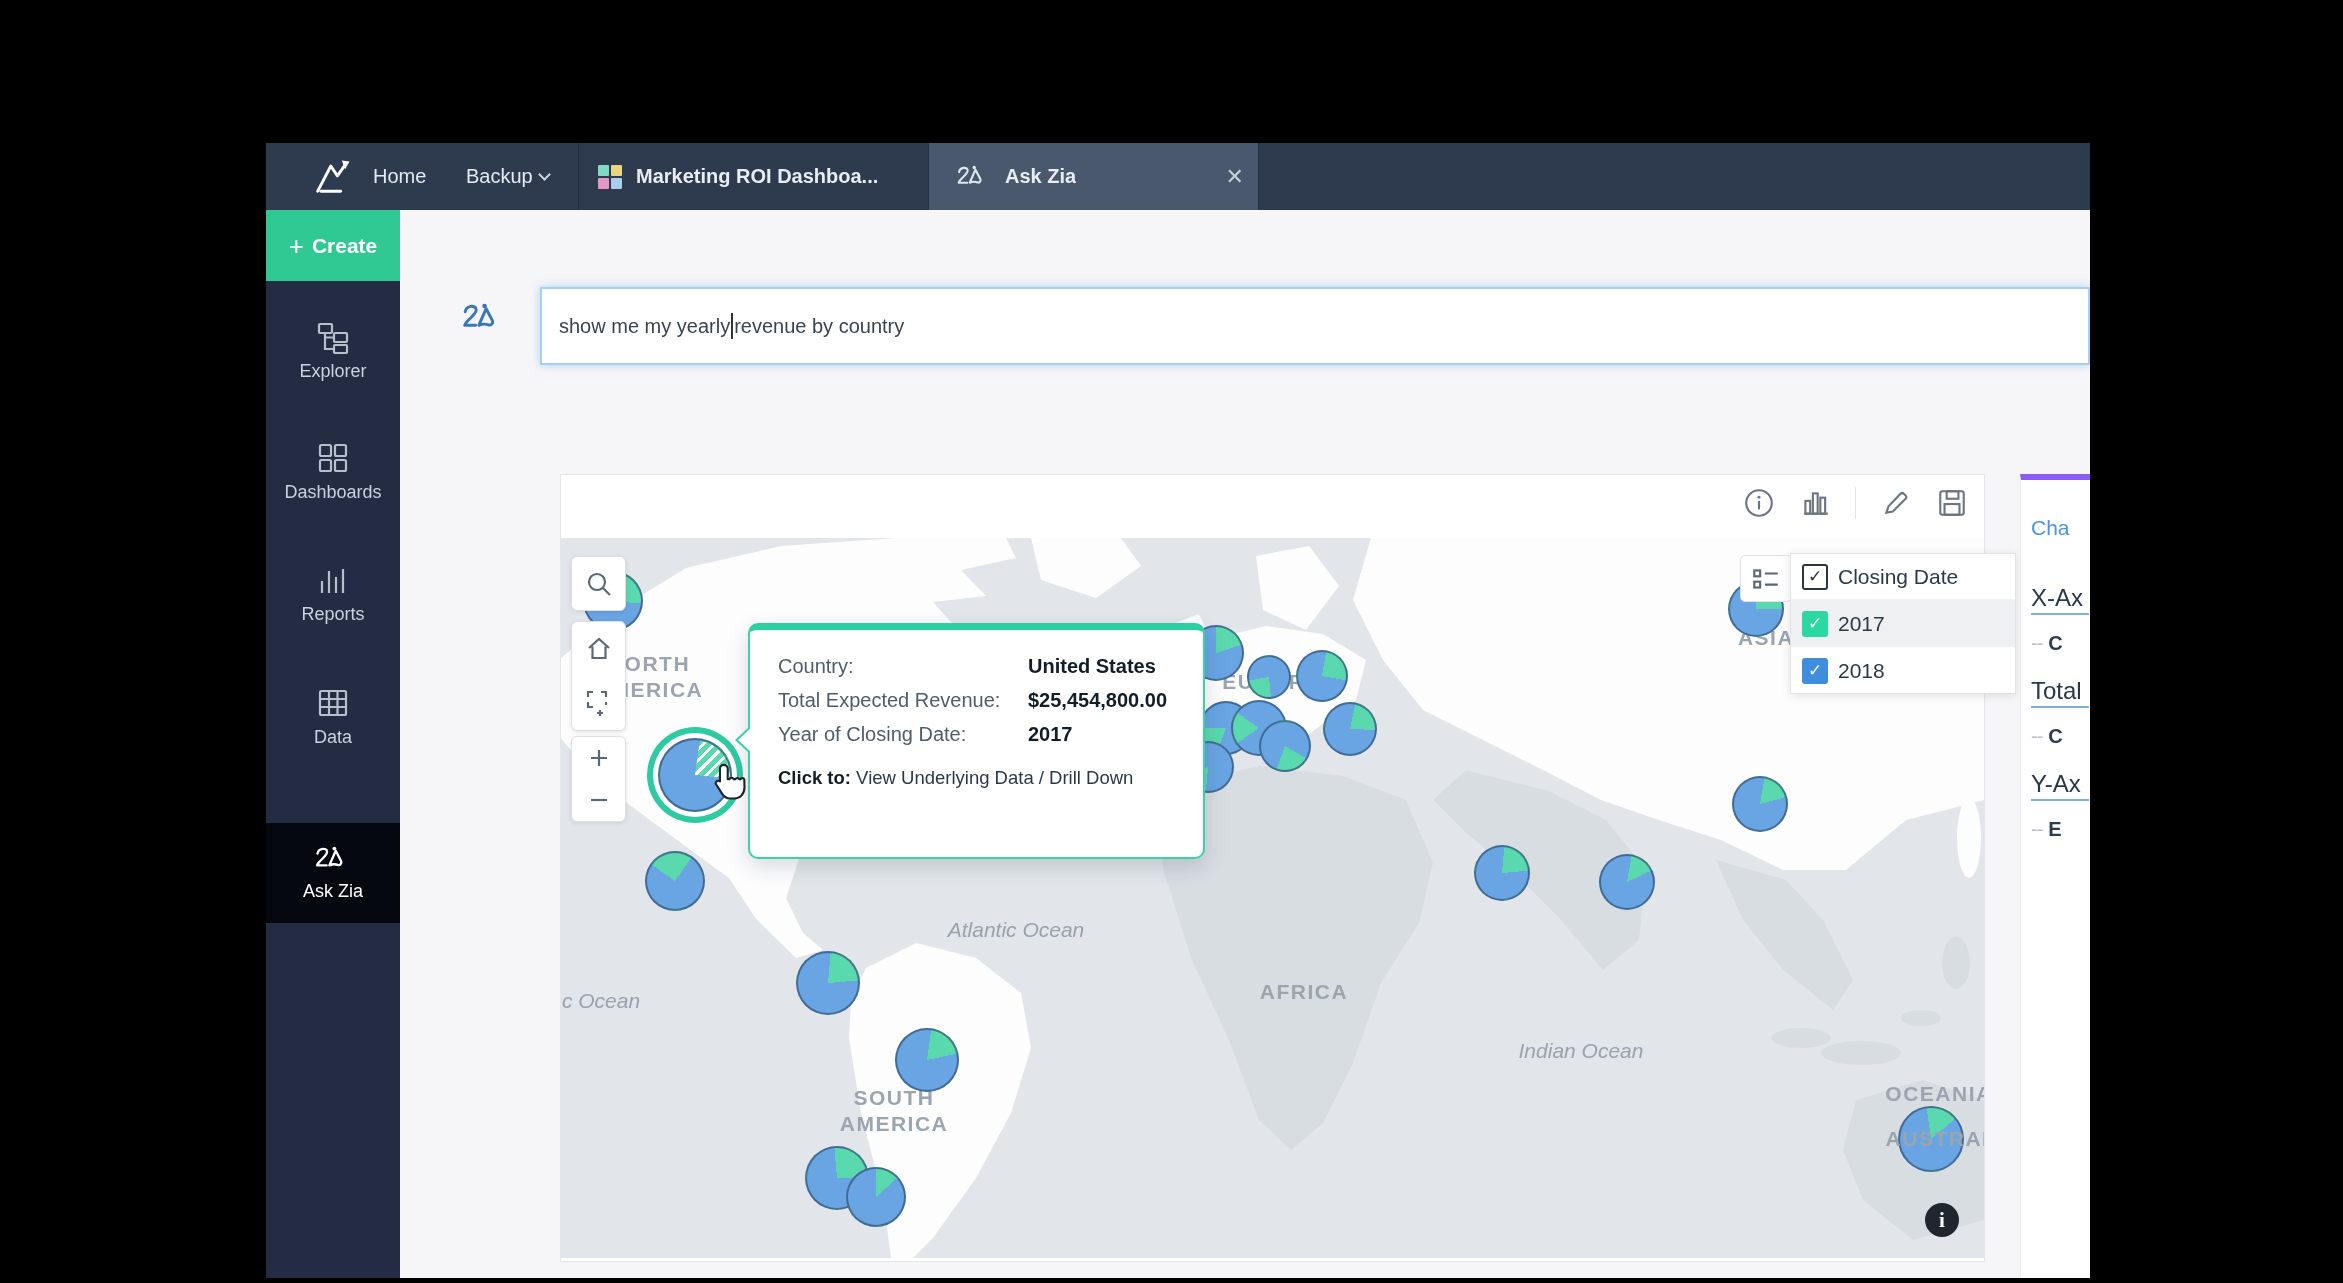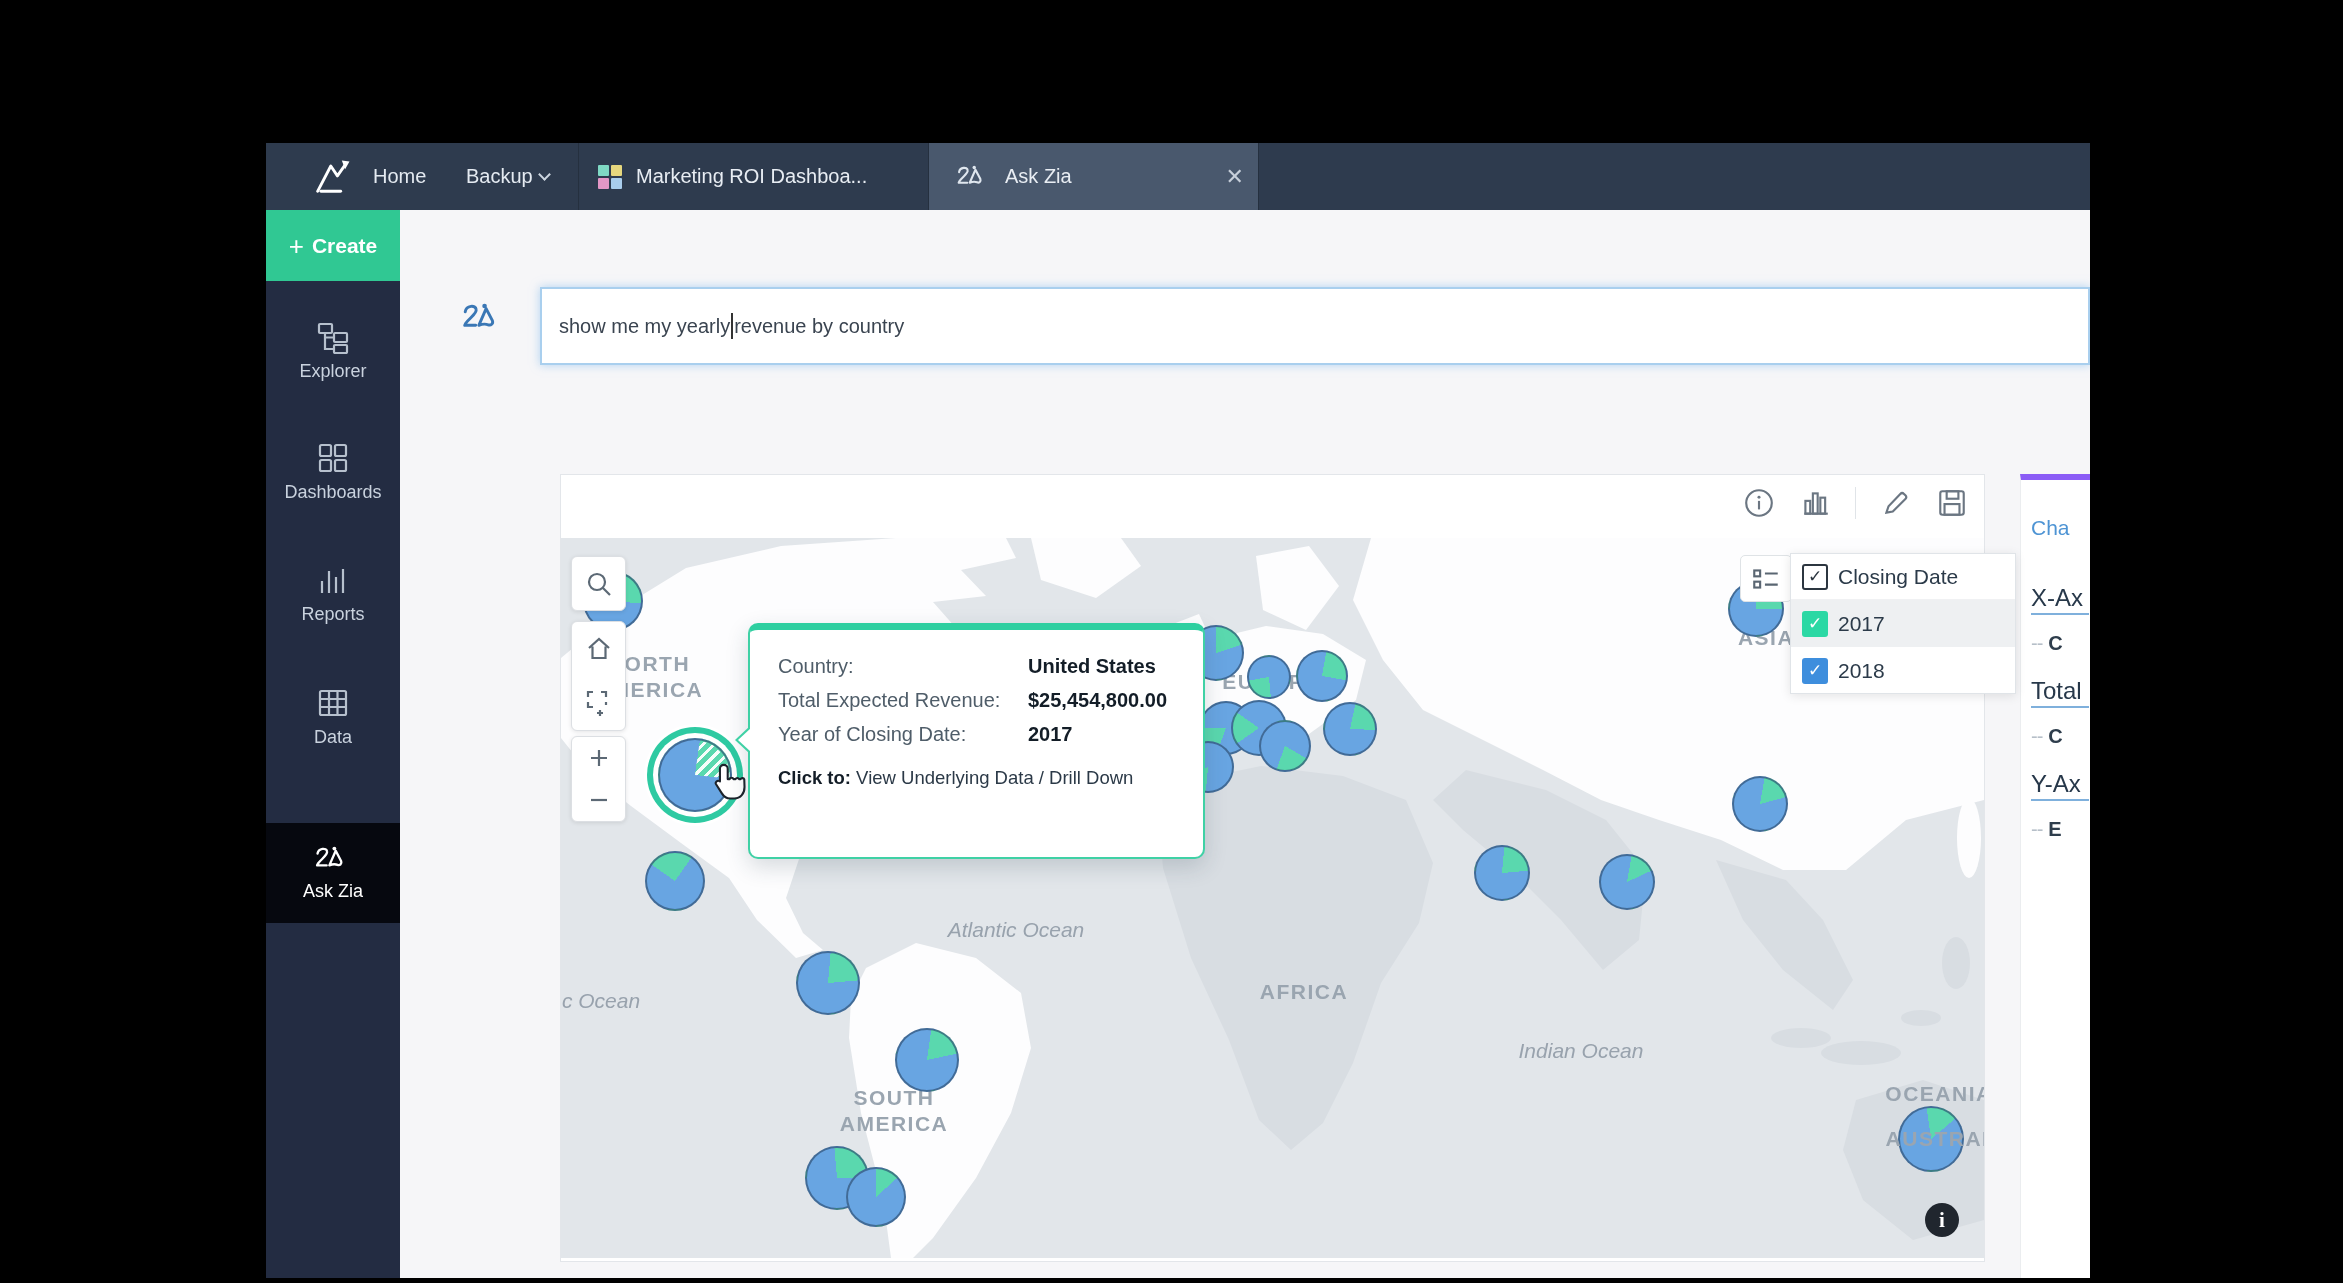--- a/index.html
+++ b/index.html
@@ -10,21 +10,21 @@
   
   .topbar{position:absolute;left:0;top:0;width:2120px;height:67px;background:#2e3b4e;color:#dfe6ee;}
   .logo-box{position:absolute;left:0;top:0;width:134px;height:67px;display:flex;align-items:center;justify-content:center;}
   .nav-item{position:absolute;top:0;height:67px;display:flex;align-items:center;font-size:20px;color:#e4eaf1;cursor:default;}
   .nav-home{left:107px;}
   .nav-backup{left:200px;gap:7px;}
   .chev{width:9px;height:9px;border-right:2px solid #cdd6e0;border-bottom:2px solid #cdd6e0;transform:rotate(45deg);margin-top:-4px;}
   .tab{position:absolute;top:0;height:67px;display:flex;align-items:center;border-left:1px solid #25303f;}
   .tab.t1{left:312px;width:350px;padding-left:19px;}
   .tab.t2{left:662px;width:331px;background:#49586d;border-right:1px solid #25303f;padding-left:26px;}
-  .tab-label{font-size:20px;color:#e8edf3;margin-left:14px;white-space:nowrap;overflow:hidden;}
+  .tab-label{font-size:20px;color:#e8edf3;margin-left:14px;white-space:nowrap;overflow:hidden;font-weight:bold;}
   .dash-ico{width:24px;height:24px;display:grid;grid-template-columns:11px 11px;grid-template-rows:11px 11px;gap:2px;}
   .dash-ico span{border-radius:1px;}
   .close-x{position:absolute;right:14px;top:0;height:67px;display:flex;align-items:center;font-size:22px;color:#c7cfda;}
 
   
   .sidebar{position:absolute;left:0;top:67px;width:134px;height:1068px;background:#232c42;}
   .create-btn{position:absolute;left:0;top:0;width:134px;height:71px;background:#30c893;color:#fff;
     display:flex;align-items:center;justify-content:center;gap:8px;font-size:21px;font-weight:bold;}
   .create-plus{font-size:26px;font-weight:normal;line-height:1;}
   .side-item{position:absolute;left:0;width:134px;height:92px;display:flex;flex-direction:column;align-items:center;justify-content:center;gap:7px;color:#c9d2de;}

